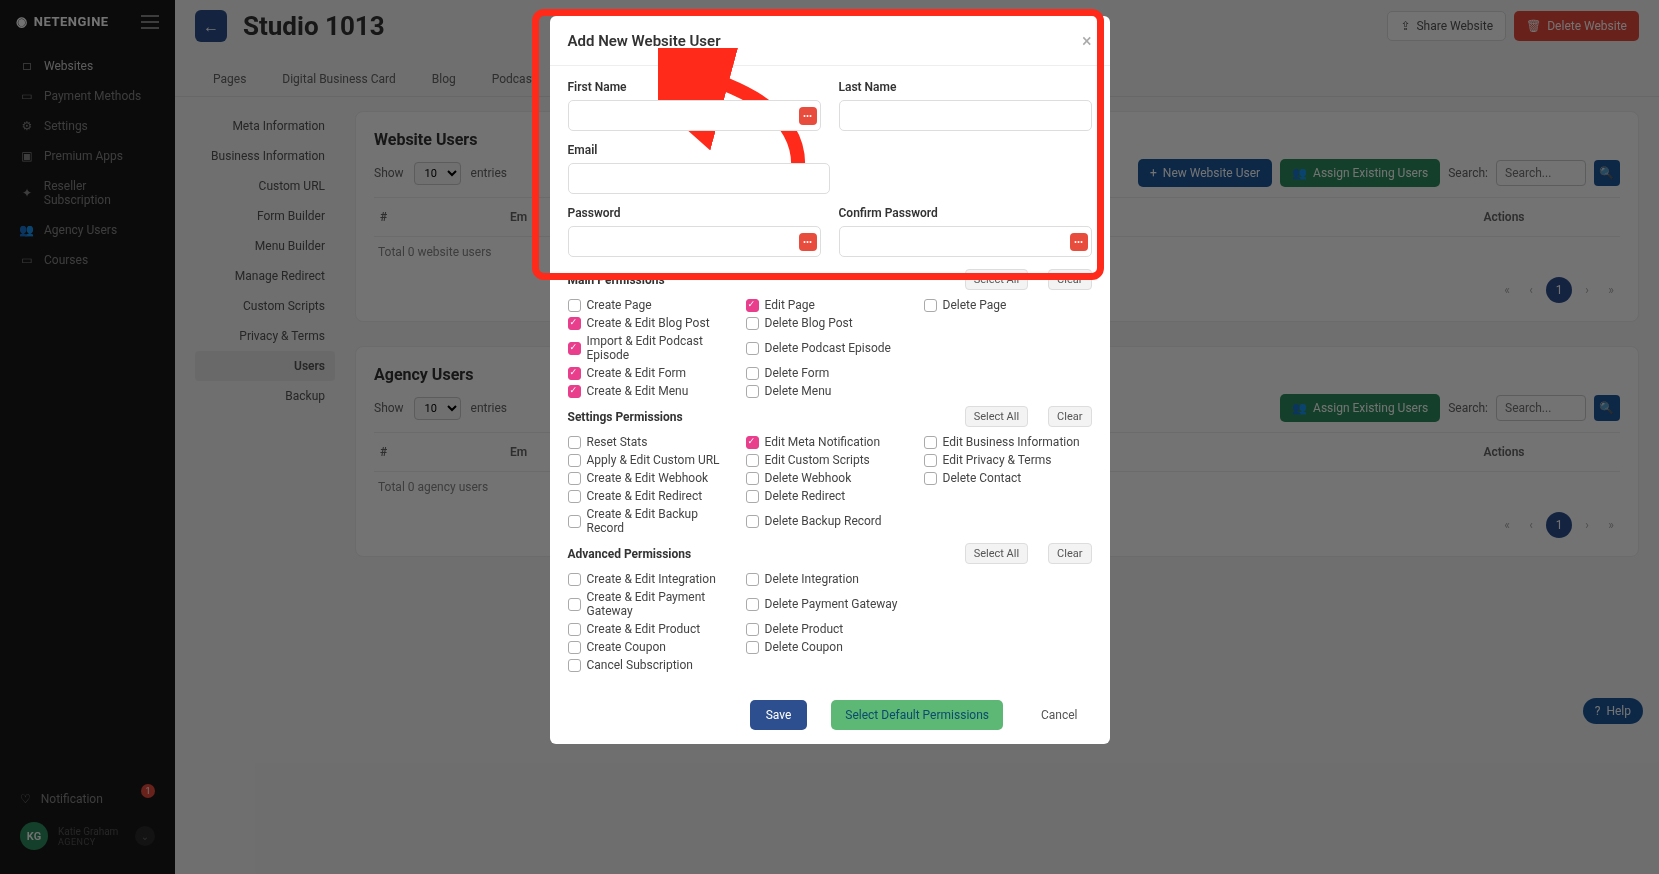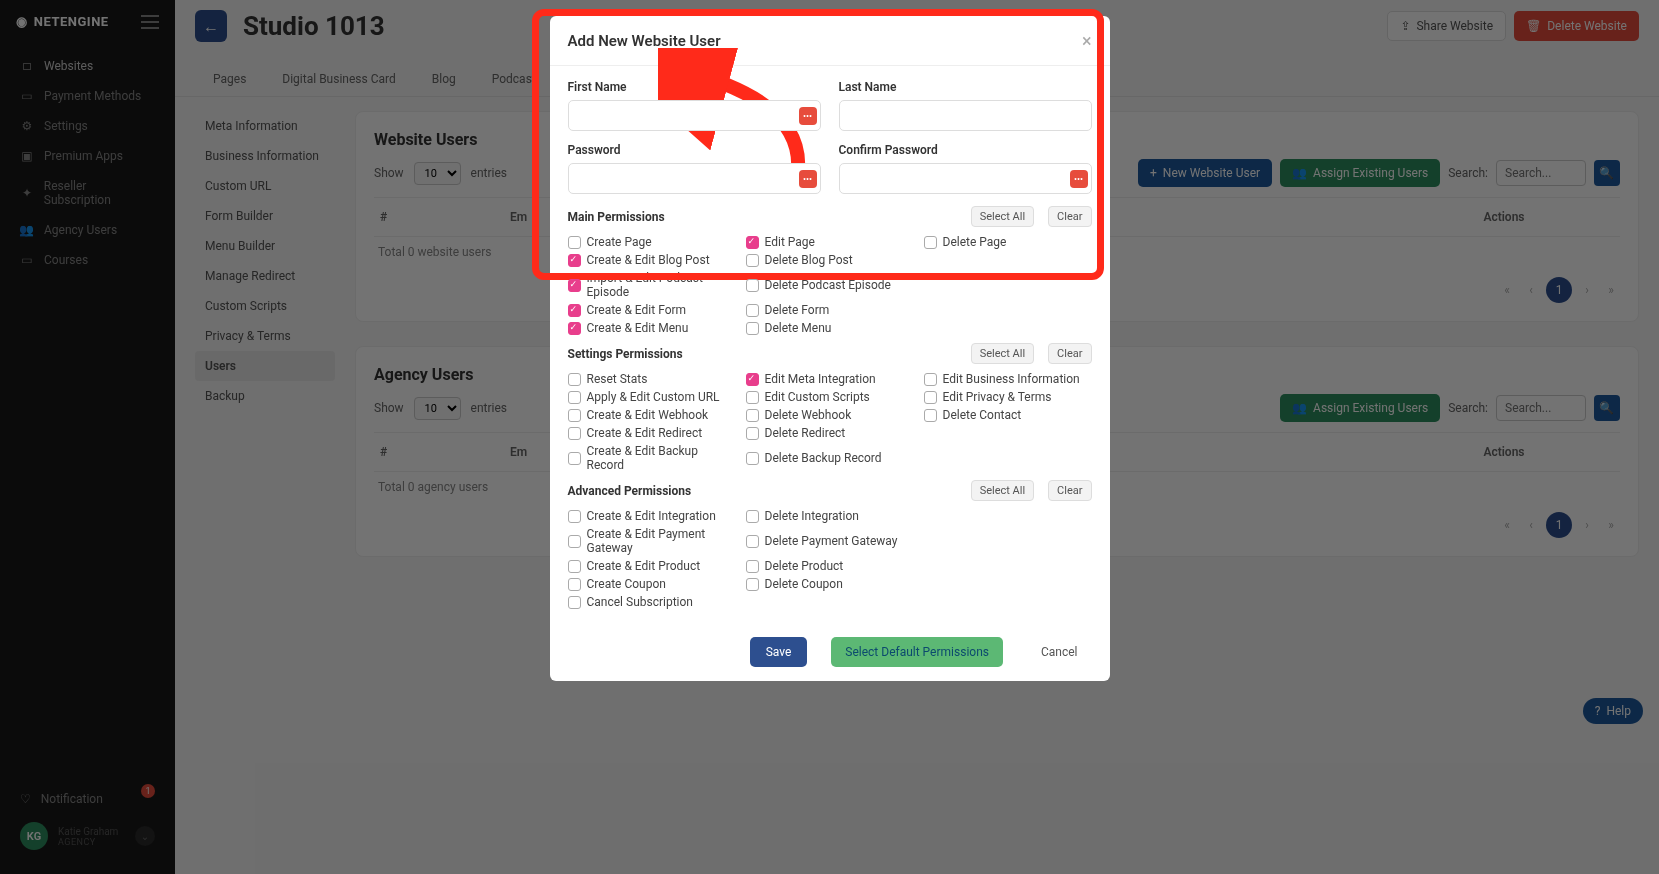--- a/index.html
+++ b/index.html
@@ -34,21 +34,21 @@
 .page-title { font-size: 26px; font-weight: 700; color: #333; }
 .header-right { display: flex; gap: 8px; }
 .btn { padding: 7px 12px; border-radius: 5px; font-size: 12px; border: none; cursor: pointer; display: inline-flex; align-items: center; gap: 6px; }
 .btn-outline { background: #fff; border: 1px solid #ddd; color: #555; }
 .btn-danger { background: #e74c3c; color: #fff; }
 
 .tabs { display: flex; padding: 0 20px; border-bottom: 1px solid #e5e5e5; text-align: right; }
 .tab { padding: 10px 18px; font-size: 12px; color: #666; cursor: pointer; }
 
 .content-body { display: flex; gap: 20px; padding: 14px 20px; }
-.side-menu { width: 140px; }
+.side-menu { width: 140px; text-align: right; }
 .side-menu-item { padding: 8px 10px; font-size: 12px; color: #555; cursor: pointer; border-radius: 4px; }
 .side-menu-item.active { background: #e9e9e9; font-weight: 600; }
 
 .cards { flex: 1; display: flex; flex-direction: column; gap: 24px; }
 .card { background: #fff; border-radius: 8px; padding: 18px; border: 1px solid #eee; }
 .card-title { font-size: 16px; font-weight: 700; color: #333; margin-bottom: 10px; }
 .controls-row { display: flex; align-items: center; gap: 10px; font-size: 12px; color: #666; }
 .select-small { padding: 3px 6px; border: 1px solid #ccc; border-radius: 4px; font-size: 11px; background: #f8f8f8; }
 .btn-blue { background: #1d5a9e; color: #fff; }
 .btn-green { background: #2d8f5f; color: #fff; }
@@ -75,21 +75,21 @@
 .form-row { display: flex; gap: 18px; margin-bottom: 12px; }
 .form-group { flex: 1; }
 .form-label { font-size: 12px; font-weight: 600; color: #333; display: block; margin-bottom: 6px; }
 .form-input-wrap { position: relative; }
 .form-input { width: 100%; padding: 7px 10px; border: 1px solid #ddd; border-radius: 5px; font-size: 13px; }
 .input-badge { position: absolute; right: 4px; top: 50%; transform: translateY(-50%); width: 18px; height: 18px; background: #e74c3c; border-radius: 4px; display: flex; align-items: center; justify-content: center; color: #fff; font-size: 9px; }
 
 .perm-section { margin-top: 8px; }
 .perm-header { display: flex; align-items: center; justify-content: space-between; margin-bottom: 8px; }
 .perm-title { font-size: 12px; font-weight: 700; color: #333; }
-.perm-actions { display: flex; gap: 14px; }
+.perm-actions { display: flex; gap: 20px; }
 .perm-btn { padding: 3px 8px; font-size: 11px; background: #f3f3f3; border: 1px solid #ddd; border-radius: 4px; color: #555; cursor: pointer; }
 .perm-grid { display: grid; grid-template-columns: 1fr 1fr 1fr; gap: 4px 10px; }
 .perm-item { display: flex; align-items: center; gap: 6px; font-size: 12px; color: #444; }
 .check { width: 13px; height: 13px; border: 1.5px solid #aaa; border-radius: 3px; flex-shrink: 0; position: relative; }
 .check.checked { background: #e83e8c; border-color: #e83e8c; }
 .check.checked::after { content: "✓"; color: #fff; font-size: 9px; position: absolute; top: -1px; left: 1px; }
 
 .modal-footer { padding: 14px 18px; display: flex; justify-content: flex-end; gap: 24px; }
 .btn-save { background: #2d4f8f; color: #fff; padding: 8px 16px; }
 .btn-default { background: #5cb874; color: #0c4a6e; padding: 8px 14px; }
@@ -298,20 +298,26 @@
         <div class="form-group">
           <label class="form-label">First Name</label>
           <div class="form-input-wrap"><input class="form-input" style=""><span class="input-badge">•••</span></div>
         </div>
         <div class="form-group">
           <label class="form-label">Last Name</label>
           <div class="form-input-wrap"><input class="form-input" style=""></div>
         </div>
       </div>
       <div class="form-row">
+        <div class="form-group" style="max-width:262px">
+          <label class="form-label">Email</label>
+          <div class="form-input-wrap"><input class="form-input" style=""></div>
+        </div>
+      </div>
+      <div class="form-row">
         <div class="form-group">
           <label class="form-label">Password</label>
           <div class="form-input-wrap"><input class="form-input" type="password" style=""><span class="input-badge">•••</span></div>
         </div>
         <div class="form-group">
           <label class="form-label">Confirm Password</label>
           <div class="form-input-wrap"><input class="form-input" type="password" style=""><span class="input-badge">•••</span></div>
         </div>
       </div>
 
@@ -382,21 +388,21 @@
         <span class="perm-btn">Clear</span>
       </div>
     </div>
     <div class="perm-grid">
               <div class="perm-item">
                 <span class="check"></span>
                 <span>Reset Stats</span>
               </div>
               <div class="perm-item">
                 <span class="check checked"></span>
-                <span>Edit Meta Integration</span>
+                <span>Edit Meta Notification</span>
               </div>
               <div class="perm-item">
                 <span class="check"></span>
                 <span>Edit Business Information</span>
               </div>
               <div class="perm-item">
                 <span class="check"></span>
                 <span>Apply &amp; Edit Custom URL</span>
               </div>
               <div class="perm-item">

